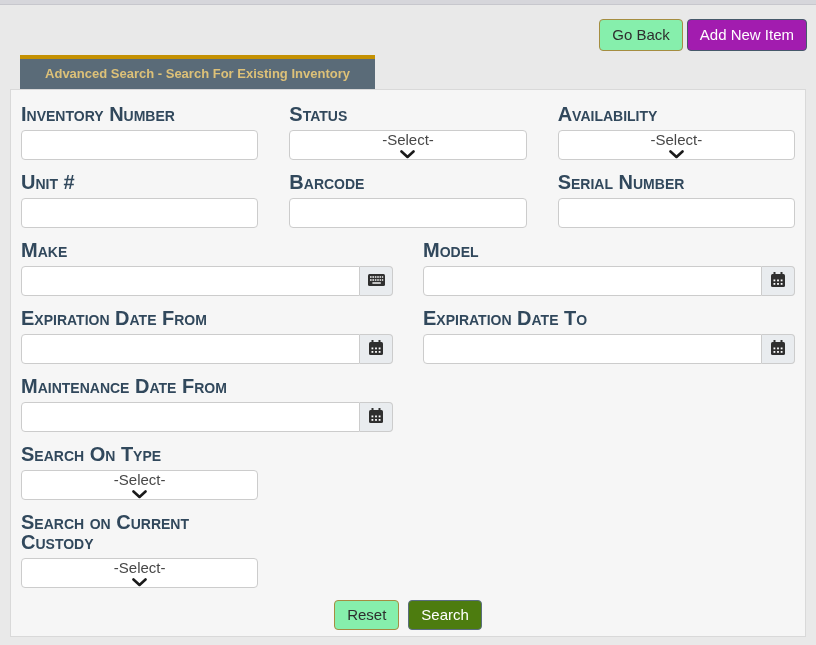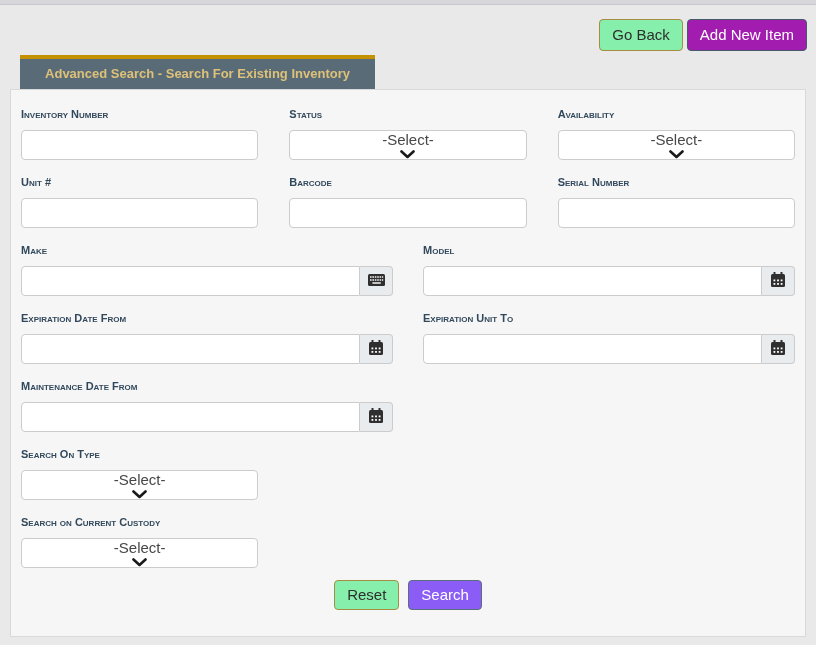--- a/index.html
+++ b/index.html
@@ -24,21 +24,21 @@
     font-family: inherit;
     font-size: 15px;
     padding: 6px 12px;
     border-radius: 4px;
     border: 1px solid transparent;
     cursor: pointer;
     line-height: 1.2;
   }
   .btn-gold { background: #86efac; border-color: #a58d41; color: #2e2e2e; }
   .btn-slate { background: #a21caf; border-color: #46596a; color: #ffffff; }
-  .btn-slate-light { background: #8b5cf6; border-color: #5a6e7f; color: #ffffff; }
+  .btn-slate-light { background: #4d7c0f; border-color: #5a6e7f; color: #ffffff; }
   .tabwrap { margin: 4px 0 0 20px; }
   .tab {
     display: inline-block;
     width: 355px;
     border-top: 4px solid #c49102;
     background: #5a6b78;
     color: #ddc178;
     font-weight: bold;
     font-size: 13px;
     text-align: center;
@@ -51,21 +51,21 @@
     padding: 14px 10px 18px 10px;
     height: 548px;
   }
   .row3 { display: grid; grid-template-columns: repeat(3, 1fr); column-gap: 31px; margin-bottom: 12px; }
   .row2 { display: grid; grid-template-columns: repeat(2, 1fr); column-gap: 30px; margin-bottom: 12px; }
   .row1c { width: calc((100% - 62px) / 3); margin-bottom: 12px; }
   .flabel {
     display: block;
     font-variant: small-caps;
     font-weight: bold;
-    font-size: 11px;
+    font-size: 20px;
     line-height: 20px;
     color: #31485c;
     margin-bottom: 6px;
   }
   .tinput {
     width: 100%;
     height: 30px;
     border: 1px solid #cccccc;
     border-radius: 4px;
     background: #ffffff;
@@ -244,21 +244,21 @@
                   <rect x="2.5" y="11" width="1.8" height="1.8"></rect>
                   <rect x="6.1" y="11" width="1.8" height="1.8"></rect>
                   <rect x="9.7" y="11" width="1.8" height="1.8"></rect>
                 </g>
               </svg>
           </span>
         </span>
       </div>
     </div>
     <div>
-      <label class="flabel">Expiration Unit To</label>
+      <label class="flabel">Expiration Date To</label>
       <div class="igroup">
         <input class="tinput" type="text" value="" style="">
         <span class="addon">
           <span>
             <svg width="14" height="15" viewBox="0 0 14 15">
                 <rect x="2.5" y="0" width="2" height="3.5" fill="#2f2f2f"></rect>
                 <rect x="9.5" y="0" width="2" height="3.5" fill="#2f2f2f"></rect>
                 <rect x="0" y="2" width="14" height="13" rx="1.5" fill="#2f2f2f"></rect>
                 <g fill="#ffffff">
                   <rect x="2.5" y="7.5" width="1.8" height="1.8"></rect>

